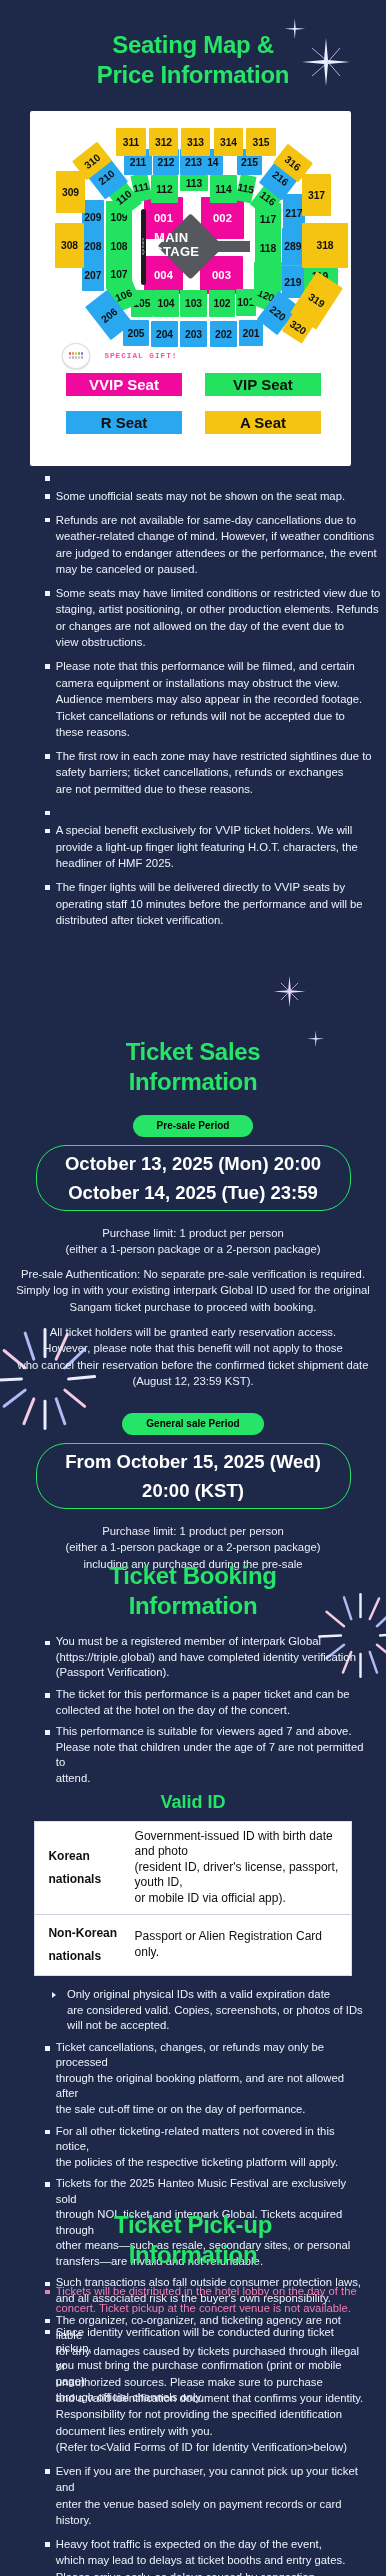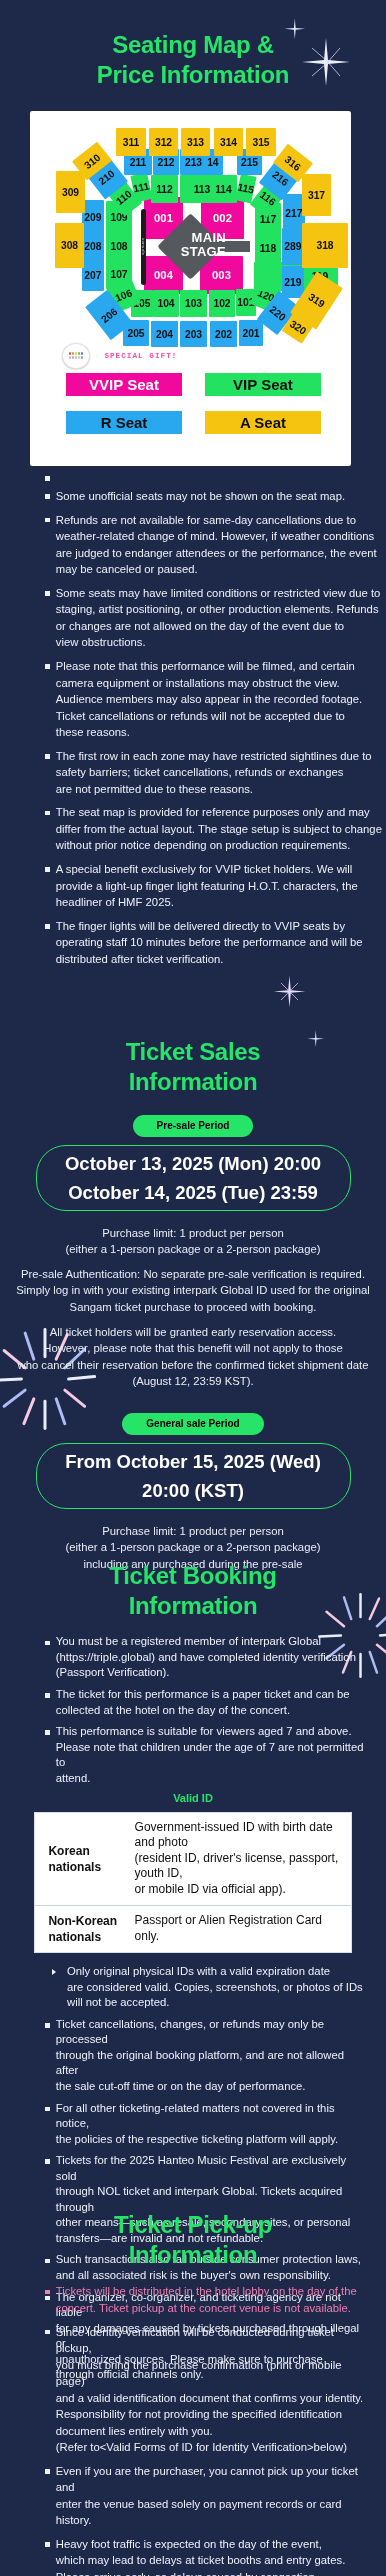--- a/index.html
+++ b/index.html
@@ -13,21 +13,21 @@
   .mapc{position:absolute;left:0;top:3.1px;width:321px;height:238px;}
   .seat{position:absolute;display:flex;align-items:center;justify-content:center;
         font-weight:700;font-size:10.3px;color:#101010;border-radius:1px;}
   .t-vip{background:var(--vip,#22e25f);}
   .t-r{background:var(--rseat,#29a7ef);}
   .t-a{background:var(--aseat,#f4c411);}
   .t-vvip{background:var(--vvip,#f1089c);color:#fff;font-size:11.3px;}
   .stage-diamond{position:absolute;left:137px;top:109px;width:47px;height:47px;background:var(--stage,#55585c);
                  transform:rotate(45deg);border-radius:3.1px;}
   .stage-arm{position:absolute;left:180px;top:127px;width:40px;height:11.3px;background:var(--stage,#55585c);}
-  .stage-label{position:absolute;left:124px;top:117px;width:72px;text-align:right;color:#fff;
+  .stage-label{position:absolute;left:124px;top:117px;width:72px;text-align:left;color:#fff;
                font-weight:800;font-size:13px;line-height:14px;white-space:pre-line;letter-spacing:0.3px;}
   .console{position:absolute;left:111px;top:95px;width:5.2px;height:76px;background:#1b1b1b;border-radius:2.6px;
            display:flex;align-items:center;justify-content:center;}
   .console span{writing-mode:vertical-rl;font-size:4.1px;color:#e8e8e8;letter-spacing:0.5px;}
   .gift-row{position:absolute;left:32px;top:230px;height:29px;display:flex;align-items:center;}
   .gift-badge{width:26px;height:24px;background:#fdfdfd;border:0.5px solid #e2e2e2;border-radius:50%;
               box-shadow:0 0.5px 1.5px rgba(0,0,0,.25);display:flex;flex-direction:column;align-items:center;justify-content:center;gap:1px;}
   .gift-badge .dots{display:flex;gap:1px;}
   .gift-badge .dots i{width:2.1px;height:3.1px;border-radius:1px;display:block;}
   .gift-label{margin-left:14.4px;color:#ff4da6;font-weight:700;font-size:7.7px;letter-spacing:1px;
@@ -48,26 +48,26 @@
   .lh30 .bullet p{line-height:15.5px;}
   .lh30 .bullet{margin-bottom:6.2px;}
   
   .center{text-align:center;}
   .pill{display:inline-block;background:var(--green,#26e468);color:#000000;font-weight:700;
         font-size:10px;padding:5.7px 24px;border-radius:20.6px;}
   .datebox{width:313px;margin:0 auto;border:1px solid var(--green,#26e468);border-radius:30px;
            color:#fff;font-weight:800;font-size:18.5px;line-height:29px;padding:3.1px 0;white-space:pre-line;}
   .note{color:#e9edf7;font-size:11.3px;line-height:16.5px;white-space:pre-line;margin:0;}
   
-  .vidtitle{color:var(--green,#26e468);font-size:11px;font-weight:800;text-align:center;margin:0;}
+  .vidtitle{color:var(--green,#26e468);font-size:18px;font-weight:800;text-align:center;margin:0;}
   .vtable{width:316px;margin:7.2px auto 0;background:#fff;border:1px solid #d8dfeb;}
   .vrow{display:flex;border-bottom:1px solid #c9d2e2;}
   .vrow:last-child{border-bottom:none;}
   .vwho{flex:0 0 81px;padding:7.2px 2.1px 7.2px 13.4px;font-weight:700;color:#101010;font-size:12px;
-        line-height:16px;display:flex;align-items:center;}
+        line-height:23px;display:flex;align-items:center;}
   .vdoc{flex:1;padding:7.2px 9.3px 7.2px 3.1px;color:#101010;font-size:12px;line-height:15.5px;
         display:flex;align-items:center;white-space:pre-line;}
   
   .decor{position:absolute;pointer-events:none;}
 </style>
 </head>
 <body>
 
 <div class="page" style="--bg: #1e2848; --green: #26e468; --pink: #ee7fb2; --vvip: #f1089c; --vip: #22e25f; --rseat: #29a7ef; --aseat: #f4c411; --stage: #55585c; --nol: #4353ff;">
 
@@ -139,21 +139,21 @@
         <div class="seat t-vip" style="left: 224px; top: 148px; width: 36px; height: 29px; padding-left: 48px;">119</div>
         <div class="seat t-vip" style="left: 76px; top: 145px; width: 26px; height: 30px;">107</div>
         <div class="seat t-vip" style="left: 225px; top: 116px; width: 26px; height: 36px;">118</div>
         <div class="seat t-vip" style="left: 76px; top: 114px; width: 26px; height: 36px;">108</div>
         <div class="seat t-vip" style="left: 225px; top: 89px; width: 26px; height: 32px;">117</div>
         <div class="seat t-vip" style="left: 76px; top: 87px; width: 26px; height: 32px;">109</div>
         <div class="seat t-vip" style="left: 227px; top: 69px; width: 21.6px; height: 31px; transform: rotate(38deg);">116</div>
         <div class="seat t-vip" style="left: 83px; top: 68px; width: 21.6px; height: 31px; transform: rotate(-38deg);">110</div>
         <div class="seat t-vip" style="left: 208px; top: 61px; width: 15.5px; height: 27px; transform: rotate(12deg);">115</div>
         <div class="seat t-vip" style="left: 180px; top: 61px; width: 27px; height: 28px;">114</div>
-        <div class="seat t-vip" style="left: 150px; top: 61px; width: 28px; height: 28px; padding-left: 8px;">113</div>
+        <div class="seat t-vip" style="left: 150px; top: 61px; width: 28px; height: 16px;">113</div>
         <div class="seat t-vip" style="left: 121px; top: 61px; width: 27px; height: 28px;">112</div>
         <div class="seat t-vip" style="left: 103px; top: 60px; width: 16.5px; height: 27px; transform: rotate(-12deg);">111</div>
         <div class="seat t-r" style="left: 209px; top: 206px; width: 24px; height: 26px;">201</div>
         <div class="seat t-r" style="left: 180px; top: 207px; width: 27px; height: 26px;">202</div>
         <div class="seat t-r" style="left: 150px; top: 207px; width: 27px; height: 26px;">203</div>
         <div class="seat t-r" style="left: 121px; top: 207px; width: 27px; height: 26px;">204</div>
         <div class="seat t-r" style="left: 93px; top: 206px; width: 26px; height: 26px;">205</div>
         <div class="seat t-r" style="left: 235px; top: 181px; width: 26px; height: 36px; transform: rotate(38deg);">220</div>
         <div class="seat t-r" style="left: 65px; top: 180px; width: 28px; height: 42px; transform: rotate(-38deg);">206</div>
         <div class="seat t-r" style="left: 252px; top: 152px; width: 21.6px; height: 32px;">219</div>
@@ -256,23 +256,20 @@
 
       <div class="bullet">
         <span class="marker"></span>
         <p>The first row in each zone may have restricted sightlines due to
 safety barriers; ticket cancellations, refunds or exchanges
 are not permitted due to these reasons.</p>
       </div>
 
       <div class="bullet">
         <span class="marker"></span>
-        <p>The seat map is provided for reference purposes only and may
-differ from the actual layout. The stage setup is subject to change
-without prior notice depending on production requirements.</p>
       </div>
 
       <div class="bullet">
         <span class="marker"></span>
         <p>A special benefit exclusively for VVIP ticket holders. We will
 provide a light-up finger light featuring H.O.T. characters, the
 headliner of HMF 2025.</p>
       </div>
 
       <div class="bullet">

